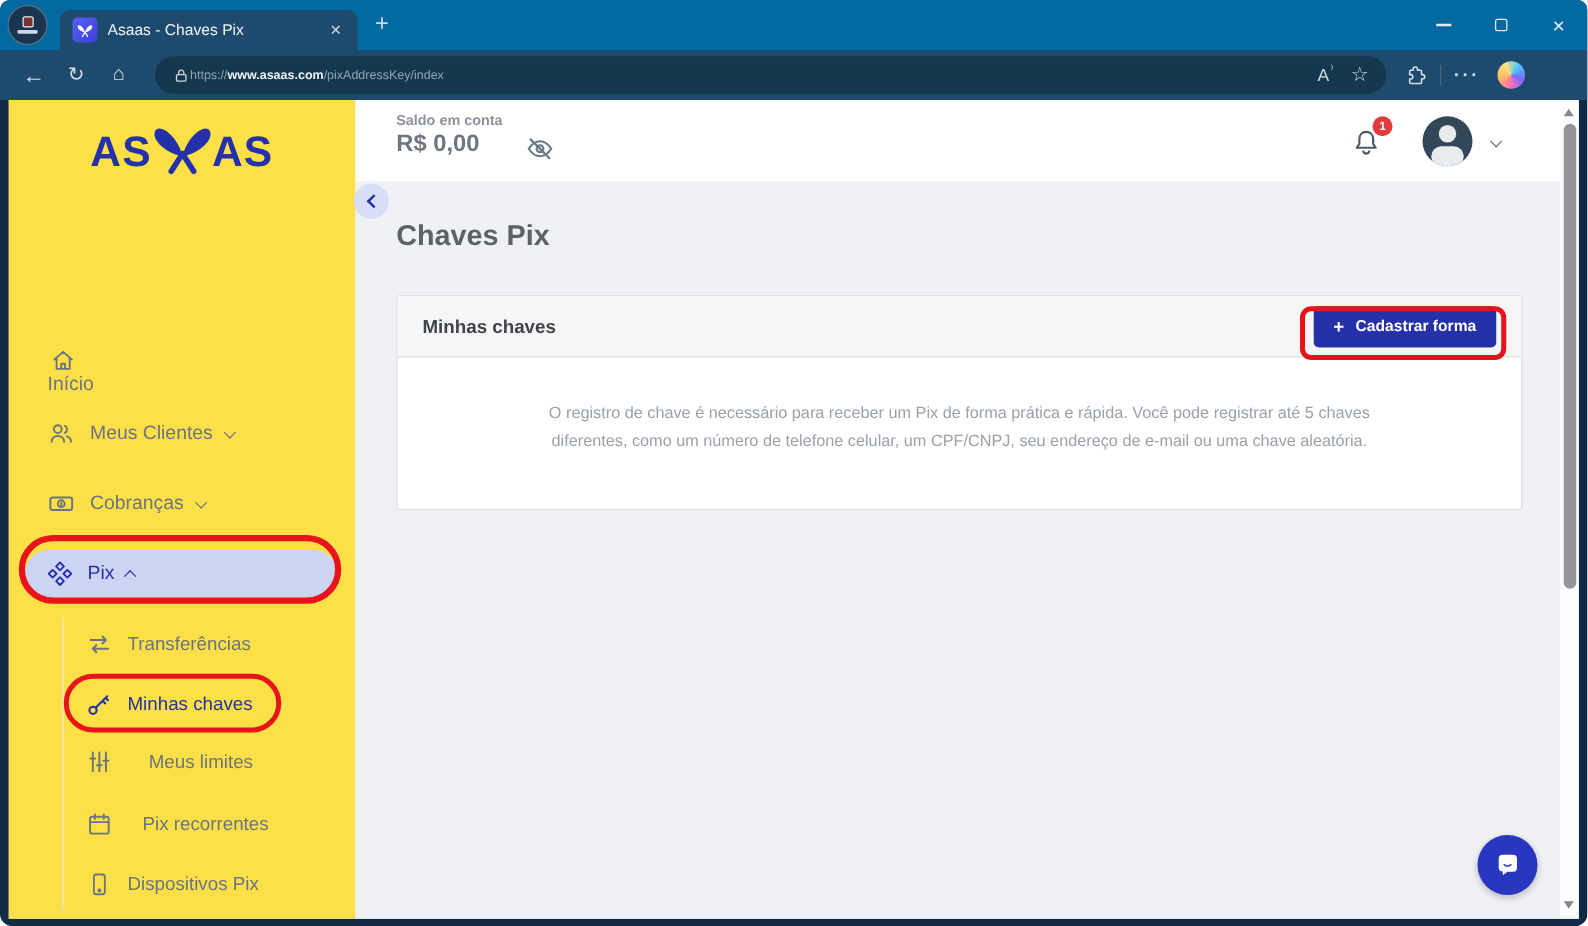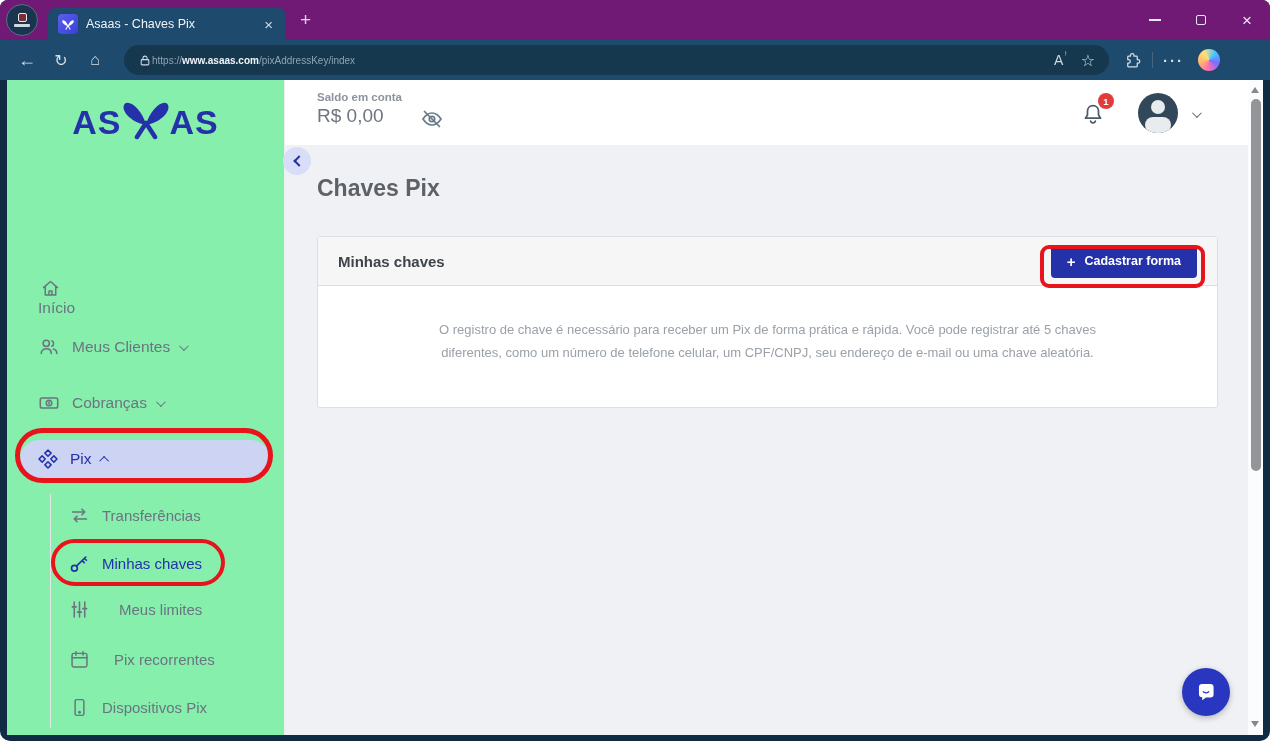--- a/index.html
+++ b/index.html
@@ -1,20 +1,20 @@
 <!DOCTYPE html>
 <html><head>
 <meta charset="utf-8">
 <style>
   * { margin:0; padding:0; box-sizing:border-box; }
   html,body { width:1270px; height:741px; background:#fff; font-family:"Liberation Sans","DejaVu Sans",sans-serif; }
   .window { position:relative; width:1270px; height:741px; background:#112b44; border-radius:8px 8px 10px 10px; overflow:hidden; }
 
   
-  .tabbar { position:relative; height:40px; background:#701a75; }
+  .tabbar { position:relative; height:40px; background:#0369a1; }
   .profile-badge { position:absolute; left:6px; top:4px; width:32px; height:32px; border-radius:50%; border:1px solid #5a6f82; background:#1a3550; display:flex; flex-direction:column; align-items:center; justify-content:center; gap:2px; cursor:pointer; }
   .profile-badge .sq { width:9px; height:9px; border:1.5px solid #e8eef3; border-radius:2px; background:#7a3030; }
   .profile-badge .ln { width:16px; height:3px; border-radius:1px; background:#cfd9e2; }
   .tab { position:absolute; left:48px; top:8px; width:238px; height:32px; background:#1e4a6e; border-radius:8px 8px 0 0; display:flex; align-items:center; padding:0 10px; cursor:pointer; }
   .favicon { width:20px; height:20px; border-radius:4px; background:linear-gradient(135deg,#5a5ff0,#3a3fd8); display:flex; align-items:center; justify-content:center; margin-right:8px; flex:0 0 auto; }
   .tab-title { color:#eef3f7; font-size:12.5px; flex:1; white-space:nowrap; overflow:hidden; }
   .tab-close { color:#cfd9e2; font-size:15px; padding:0 3px; cursor:pointer; }
   .newtab { position:absolute; left:300px; top:8px; color:#cfd9e2; font-size:19px; font-weight:400; cursor:pointer; line-height:24px; }
   .win-controls { position:absolute; right:0; top:0; height:40px; display:flex; align-items:center; }
   .win-btn { width:46px; height:40px; display:flex; align-items:center; justify-content:center; color:#e6ecf1; cursor:pointer; }
@@ -33,21 +33,21 @@
   .ra-mark { font-size:9px; margin-left:1px; transform:translateY(-2px); }
   .star { font-size:16px; }
   .after-pill { display:flex; align-items:center; margin-left:14px; }
   .tb-divider { width:1px; height:16px; background:#49657c; margin:0 10px; }
   .dots { color:#d5dee6; font-size:15px; letter-spacing:2px; font-weight:700; cursor:pointer; }
   .copilot { width:22px; height:22px; border-radius:50%; margin-left:14px; background:conic-gradient(from 40deg,#49c6ff,#7b6cff,#ff6fae,#ffb86c,#ffe07a,#49c6ff); cursor:pointer; }
 
   
   .app { position:relative; margin:0 7px; height:655px; display:flex; background:#f0f1f4; }
 
-  .sidebar { position:relative; width:278px; background:#86efac; border-right:1px solid #ebedef; flex:0 0 auto; }
+  .sidebar { position:relative; width:278px; background:#fde047; border-right:1px solid #ebedef; flex:0 0 auto; }
   .logo { position:absolute; left:0; right:0; top:18px; display:flex; align-items:center; justify-content:center; color:#2431a8; font-weight:700; font-size:34px; letter-spacing:1px; }
   .logo svg { margin:0 -3px 6px; }
   .create-btn { position:absolute; left:14px; right:14px; top:104px; height:46px; background:#2431a8; border:none; border-radius:7px; color:#fff; font-size:17px; font-family:inherit; display:flex; align-items:center; justify-content:center; cursor:pointer; }
   .create-btn .chev { margin-left:34px; }
 
   .side-item { position:absolute; left:0; display:flex; align-items:center; color:#6b7480; font-size:15.5px; cursor:pointer; height:28px; }
   .side-item .ico { width:22px; height:22px; margin-right:12px; display:flex; align-items:center; justify-content:center; flex:0 0 auto; }
   .side-item.lvl1 { left:31px; }
   .side-item.lvl2 { left:61px; font-size:15px; }
   .side-item .chev { margin-left:9px; }
@@ -59,21 +59,21 @@
 
   .chev { display:inline-block; width:7px; height:7px; border-right:1.8px solid currentColor; border-bottom:1.8px solid currentColor; }
   .chev.down { transform:rotate(45deg) translateY(-2px); }
   .chev.up { transform:rotate(-135deg) translateY(-2px); }
   .chev.left { transform:rotate(135deg); }
 
   .main { position:relative; flex:1; background:#f0f1f4; overflow:hidden; }
   .main-header { position:relative; height:65px; background:#fff; }
   .balance { position:absolute; left:32px; top:11px; }
   .balance-label { color:#8d939c; font-size:11.5px; font-weight:600; }
-  .balance-value { color:#6e757e; font-size:19px; font-weight:400; margin-top:2px; }
+  .balance-value { color:#6e757e; font-size:19px; font-weight:700; margin-top:2px; }
   .eye-btn { position:absolute; left:135px; top:27px; color:#6a7a89; cursor:pointer; }
   .bell-btn { position:absolute; left:795px; top:21px; color:#4a5b6b; cursor:pointer; }
   .badge { position:absolute; left:813px; top:13px; min-width:16px; height:16px; border-radius:8px; background:#e23b3b; color:#fff; font-size:9.5px; font-weight:700; display:flex; align-items:center; justify-content:center; padding:0 4px; }
   .avatar { position:absolute; left:853px; top:13px; width:40px; height:40px; border-radius:50%; background:#33475a; overflow:hidden; cursor:pointer; }
   .avatar::before { content:""; position:absolute; left:13px; top:7px; width:14px; height:14px; border-radius:50%; background:#e8ecef; }
   .avatar::after { content:""; position:absolute; left:7px; top:24px; width:26px; height:16px; border-radius:8px; background:#e8ecef; }
   .avatar-chev { position:absolute; left:907px; top:31px; color:#5b6b7a; cursor:pointer; }
 
   .content { padding:0 30px 0 32px; }
   .page-title { margin-top:30px; font-size:23px; font-weight:700; color:#5d6269; }

